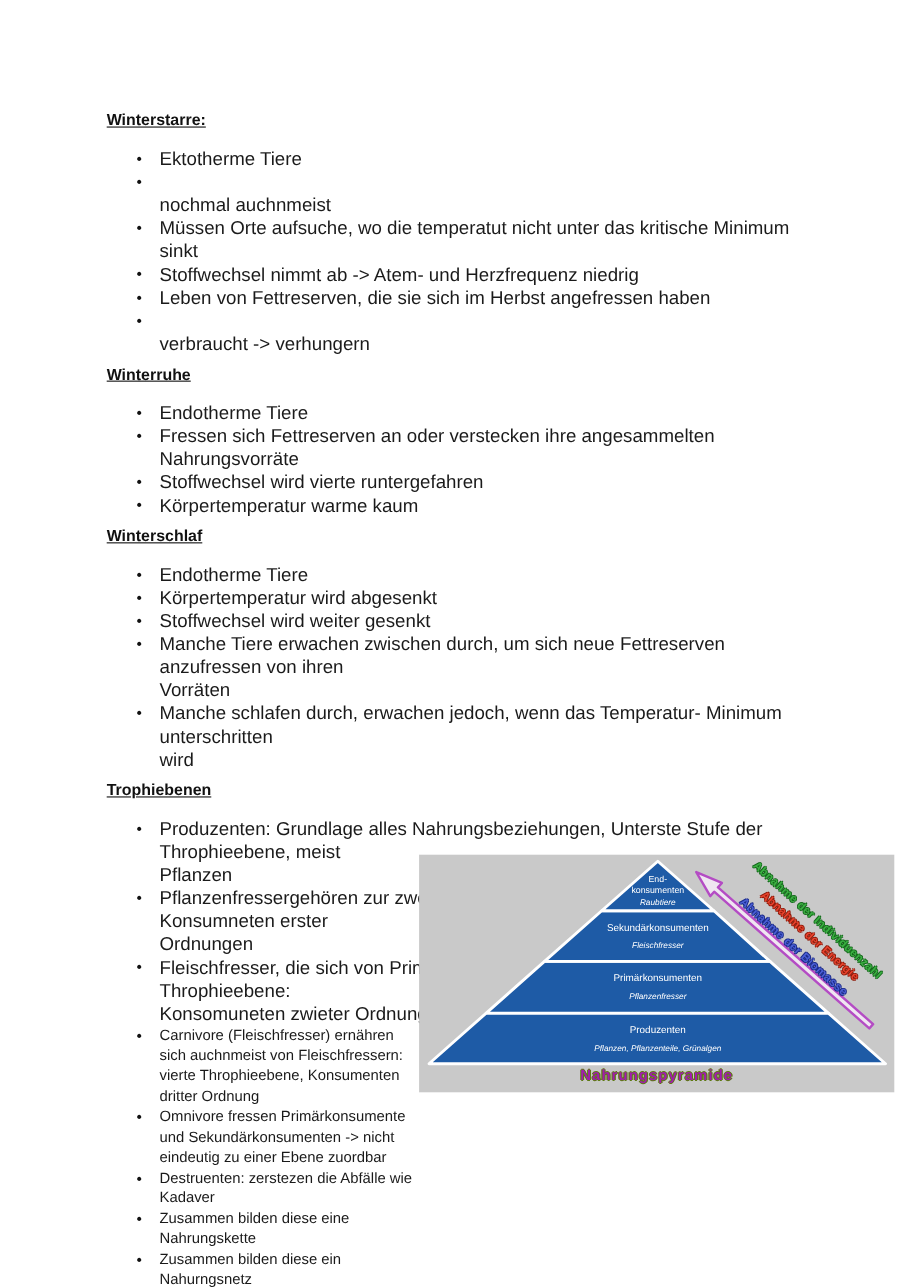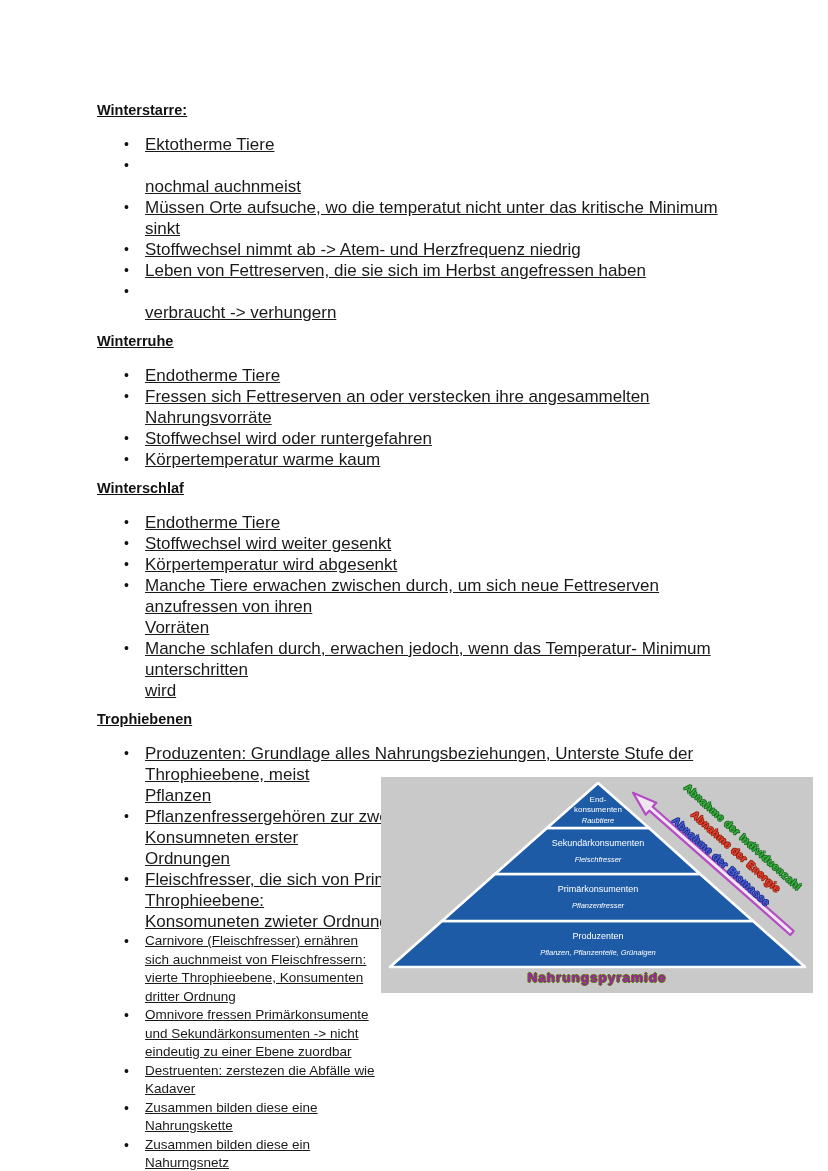--- a/index.html
+++ b/index.html
@@ -1,20 +1,20 @@
 <!DOCTYPE html>
 <html><head>
 <meta charset="utf-8">
 <style>
   html,body{margin:0;padding:0;background:#ffffff;}
   body{
     width:828px;height:1171px;position:relative;overflow:hidden;
     font-family:"Liberation Sans",sans-serif;color:#1a1a1a;
   }
-  #page{position:relative;width:828px;height:1171px;text-decoration:underline;}
+  #page{position:relative;width:828px;height:1171px;}
   #doc{padding:100px 98px 0 97px;}
   .section-heading{
     font-size:14.5px;font-weight:bold;text-decoration:underline;
     line-height:21px;margin:0 0 13px 0;color:#111;
   }
   ul.bullets{list-style:none;margin:0 0 8px 0;padding:0;}
   ul.bullets li{
     position:relative;padding-left:48px;font-size:17px;line-height:21px;
   }
   ul.bullets li::before{
@@ -55,28 +55,28 @@
         <li><br><span>nochmal auchnmeist</span></li>
         <li><span>Müssen Orte aufsuche, wo die temperatut nicht unter das kritische Minimum sinkt</span></li>
         <li><span>Stoffwechsel nimmt ab -&gt; Atem- und Herzfrequenz niedrig</span></li>
         <li><span>Leben von Fettreserven, die sie sich im Herbst angefressen haben</span></li>
         <li><br><span>verbraucht -&gt; verhungern</span></li>
       </ul>
       <div class="section-heading">Winterruhe</div>
       <ul class="bullets sec-winterruhe">
         <li><span>Endotherme Tiere</span></li>
         <li><span>Fressen sich Fettreserven an oder verstecken ihre angesammelten Nahrungsvorräte</span></li>
-        <li><span>Stoffwechsel wird oder runtergefahren</span></li>
+        <li><span>Stoffwechsel wird vierte runtergefahren</span></li>
         <li><span>Körpertemperatur warme kaum</span></li>
       </ul>
       <div class="section-heading">Winterschlaf</div>
       <ul class="bullets sec-winterschlaf">
         <li><span>Endotherme Tiere</span></li>
+        <li><span>Körpertemperatur wird abgesenkt</span></li>
         <li><span>Stoffwechsel wird weiter gesenkt</span></li>
-        <li><span>Körpertemperatur wird abgesenkt</span></li>
         <li><span>Manche Tiere erwachen zwischen durch, um sich neue Fettreserven anzufressen von ihren</span><br><span>Vorräten</span></li>
         <li><span>Manche schlafen durch, erwachen jedoch, wenn das Temperatur- Minimum unterschritten</span><br><span>wird</span></li>
       </ul>
       <div class="section-heading">Trophiebenen</div>
       <ul class="bullets sec-trophiebenen">
         <li><span>Produzenten: Grundlage alles Nahrungsbeziehungen, Unterste Stufe der Throphieebene, meist</span><br><span>Pflanzen</span></li>
         <li><span>Pflanzenfressergehören zur zweiten Throphieebene: Primärkonsumenten, Konsumneten erster</span><br><span>Ordnungen</span></li>
         <li><span>Fleischfresser, die sich von Primärkonsumenten ernähren gehören zur dritten Throphieebene:</span><br><span>Konsomuneten zwieter Ordnung, Sekundärkonsumenten</span></li>
         <li class="narrow"><span>Carnivore (Fleischfresser) ernähren</span><br><span>sich auchnmeist von Fleischfressern:</span><br><span>vierte Throphieebene, Konsumenten</span><br><span>dritter Ordnung</span></li>
         <li class="narrow"><span>Omnivore fressen Primärkonsumente</span><br><span>und Sekundärkonsumenten -&gt; nicht</span><br><span>eindeutig zu einer Ebene zuordbar</span></li>

